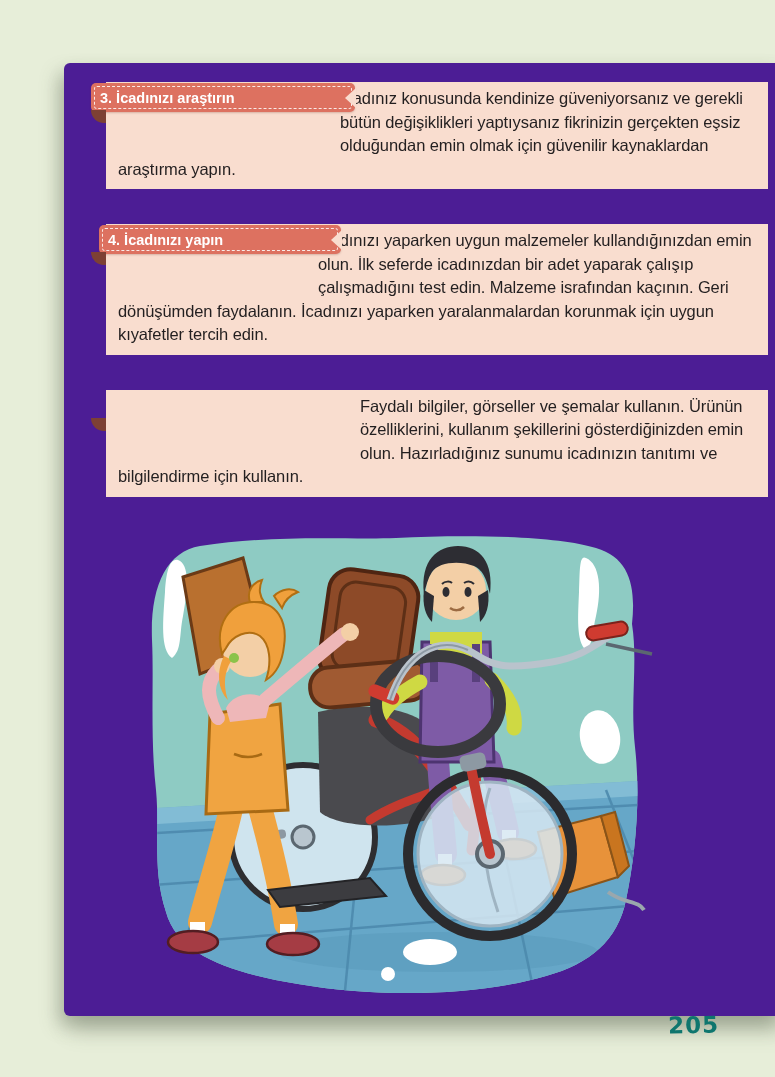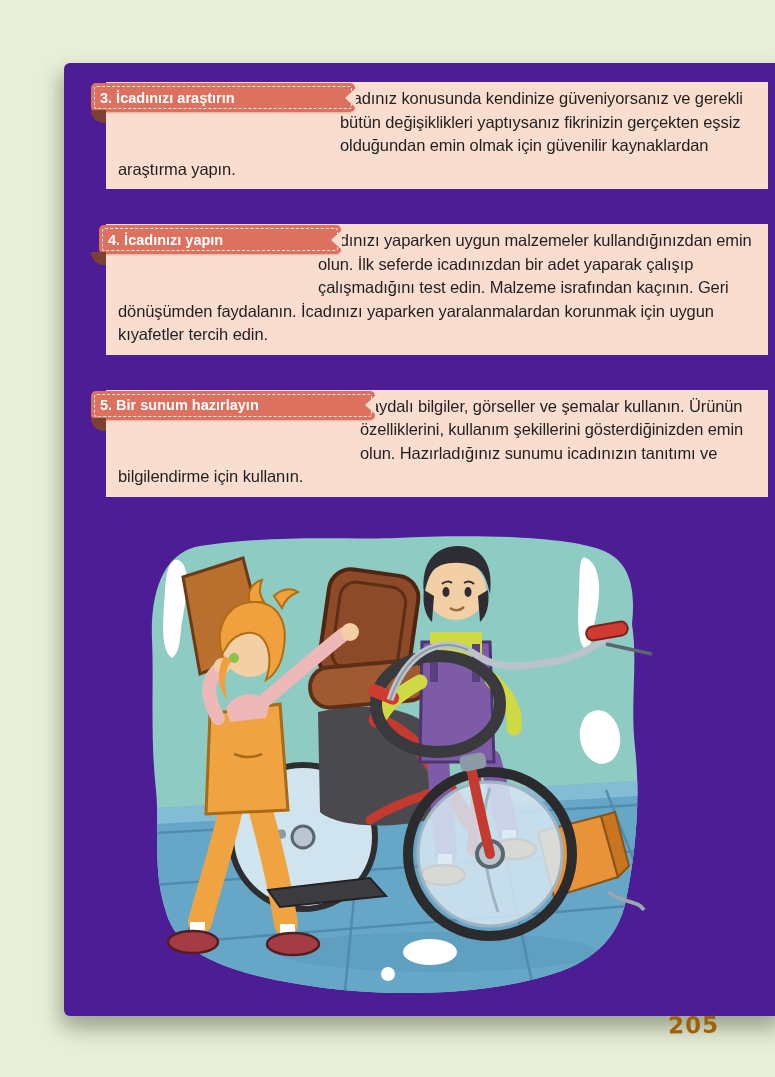--- a/index.html
+++ b/index.html
@@ -47,21 +47,21 @@
     position:absolute;left:-15px;top:28px;width:15px;height:13px;
     background:#7d4034;border-radius:0 0 0 13px;
   }
   .rw3{width:237px;} .rw4{width:215px;margin-left:8px;} .rw5{width:257px;}
 
   
   .illustration-wrap{margin:32px 0 0 32px;width:516px;height:479px;}
   .page-number{
     position:absolute;left:668px;top:1012px;
     font-family:"DejaVu Sans",sans-serif;font-weight:bold;
-    font-size:23px;color:#a16207;transform:rotate(-1deg);letter-spacing:1px;
+    font-size:23px;color:#0f766e;transform:rotate(-1deg);letter-spacing:1px;
   }
 </style>
 </head>
 <body>
 
 <div class="page">
   <div class="content">
 
     <div class="ibox">
       <div class="ribbon rw3">
@@ -79,25 +79,20 @@
         <span>4. İcadınızı yapın</span>
         <span class="dash"></span>
         <span class="notch"></span>
       </div>
       <div class="fold"></div>
       <div class="ribbon-spacer sp4"></div>
       <span class="body-text">İcadınızı yaparken uygun malzemeler kullandığınızdan emin olun. İlk seferde icadınızdan bir adet yaparak çalışıp çalışmadığını test edin. Malzeme israfından kaçının. Geri dönüşümden faydalanın. İcadınızı yaparken yaralanmalardan korunmak için uygun kıyafetler tercih edin.</span>
     </div>
 
     <div class="ibox">
-      <div class="ribbon rw5">
-        <span>5. Bir sunum hazırlayın</span>
-        <span class="dash"></span>
-        <span class="notch"></span>
-      </div>
       <div class="fold"></div>
       <div class="ribbon-spacer sp5"></div>
       <span class="body-text">Faydalı bilgiler, görseller ve şemalar kullanın. Ürünün özelliklerini, kullanım şekillerini gösterdiğinizden emin olun. Hazırladığınız sunumu icadınızın tanıtımı ve bilgilendirme için kullanın.</span>
     </div>
 
     <div class="illustration-wrap">
       <svg width="516" height="479" viewBox="0 0 516 479" xmlns="http://www.w3.org/2000/svg">
         <defs>
           <path id="blob" d="M62,14 C140,2 210,8 258,6 C330,2 420,4 458,16 C492,26 498,55 494,92 C500,130 492,170 497,215 C503,268 497,325 488,368 C480,408 452,432 408,444 C340,464 240,466 160,452 C95,441 40,424 28,380 C14,338 22,300 18,258 C12,205 16,150 14,108 C12,55 28,20 62,14 Z"></path>
           <clipPath id="blobclip">

